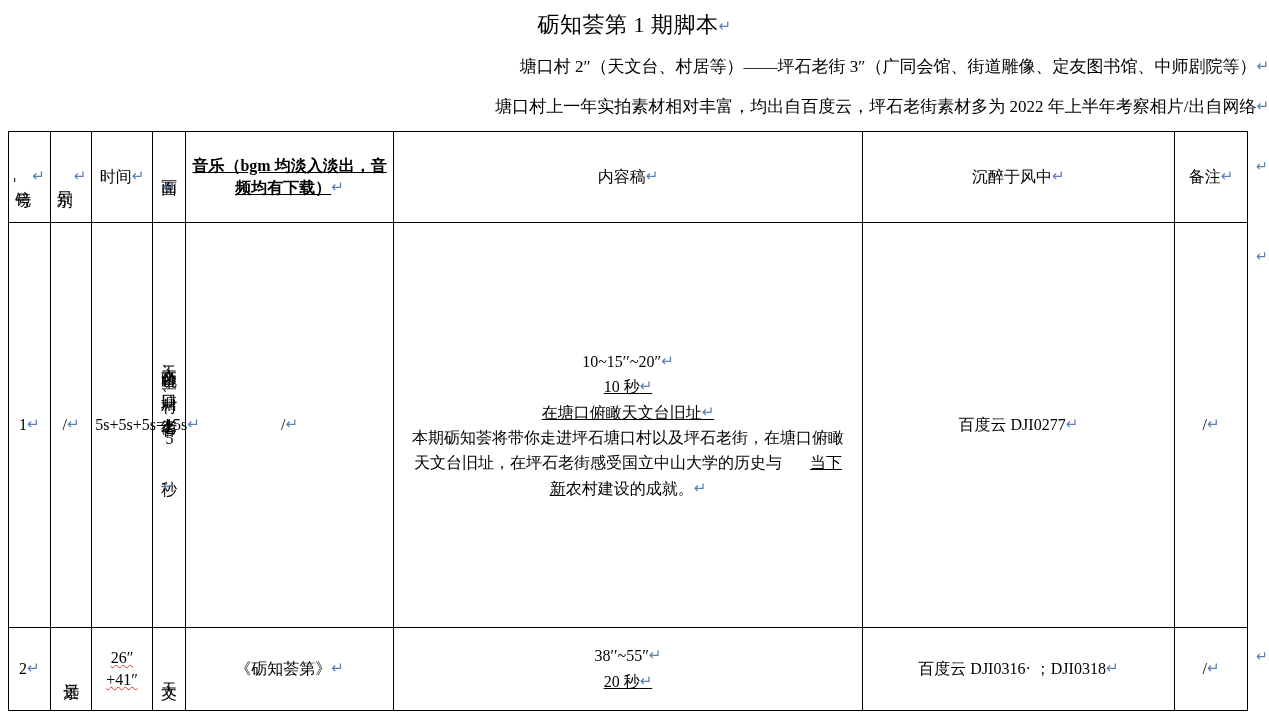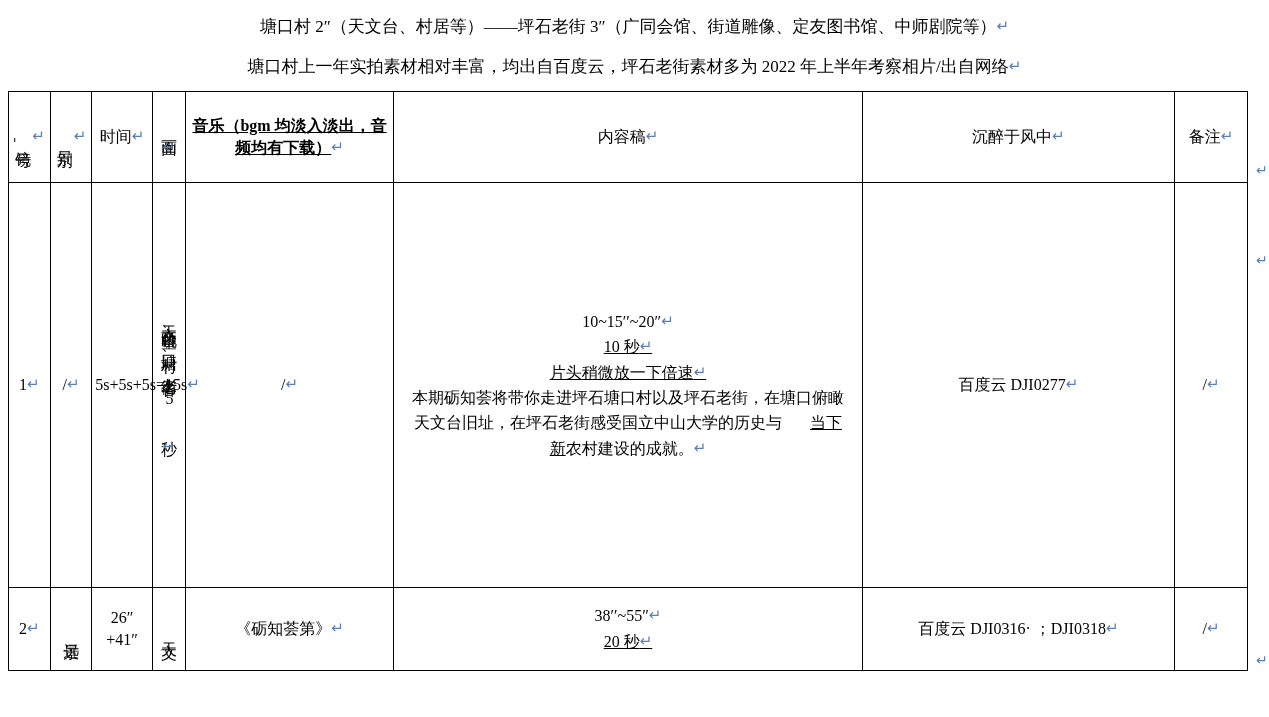--- a/index.html
+++ b/index.html
@@ -28,29 +28,30 @@
     margin: 10px 0 0 0;
     letter-spacing: 0.5px;
   }
   .pilcrow {
     color: #5b7fb4;
     font-size: 15px;
     font-family: "Liberation Sans", sans-serif;
     vertical-align: 1px;
   }
   .para {
-    text-align: center;
+    text-align: right;
     font-size: 17px;
     margin: 14px 0 0 0;
     line-height: 1.5;
   }
   .para.second {
   }
   .spellred {
     border-bottom: 2px wavy #d23b2f;
+    text-decoration: underline;
     text-decoration-style: wavy;
     text-decoration-color: #d23b2f;
     text-decoration-thickness: 1px;
   }
   table.script {
     border-collapse: collapse;
     width: 1240px;
     margin: 12px 0 0 8px;
     table-layout: fixed;
   }
@@ -138,20 +139,23 @@
   }
   .note-cell {
     font-size: 16px;
   }
 </style>
 </head>
 <body>
 
 <div class="page">
 
+  <h1 class="doc-title">
+    <span>砺知荟第 1 期脚本</span><span class="pilcrow">↵</span>
+  </h1>
 
   <p class="para">
     <span>塘口村 2″（天文台、村居等）——坪石老街 3″（广同会馆、街道雕像、定友图书馆、中师剧院等）</span><span class="pilcrow">↵</span>
   </p>
 
   <p class="para second">
     <span>塘口村上一年实拍素材相对丰富，均出自百度云，坪石老街素材多为 2022 年上半年考察相片/出自网络</span><span class="pilcrow">↵</span>
   </p>
 
   <table class="script">
@@ -207,21 +211,21 @@
         <td class="cell-vert-pic">
           <span class="vertical">天文台眺望、塘口村、老街各 5 秒</span><span class="pilcrow">↵</span>
         </td>
         <td>
           <span>/</span><span class="pilcrow">↵</span>
         </td>
         <td>
           <div class="content-block">
             <div class="l1"><span>10~15′′~20″</span><span class="pilcrow">↵</span></div>
             <div class="l2"><span>10 秒</span><span class="pilcrow">↵</span></div>
-            <div class="l3"><span>片头稍微放一下倍速</span><span class="pilcrow">↵</span></div>
+            <div class="l3"><span>在塘口俯瞰天文台旧址</span><span class="pilcrow">↵</span></div>
             <div class="body"><span>本期砺知荟将带你走进坪石塘口村以及坪石老街，在塘口俯瞰天文台旧址，在坪石老街感受国立中山大学的历史与</span><span class="inline-u">当下新</span><span>农村建设的成就。</span><span class="pilcrow">↵</span></div>
           </div>
         </td>
         <td>
           <span>百度云 DJI0277</span><span class="pilcrow">↵</span>
         </td>
         <td class="note-cell">
           <span>/</span><span class="pilcrow">↵</span>
         </td>
       </tr>

